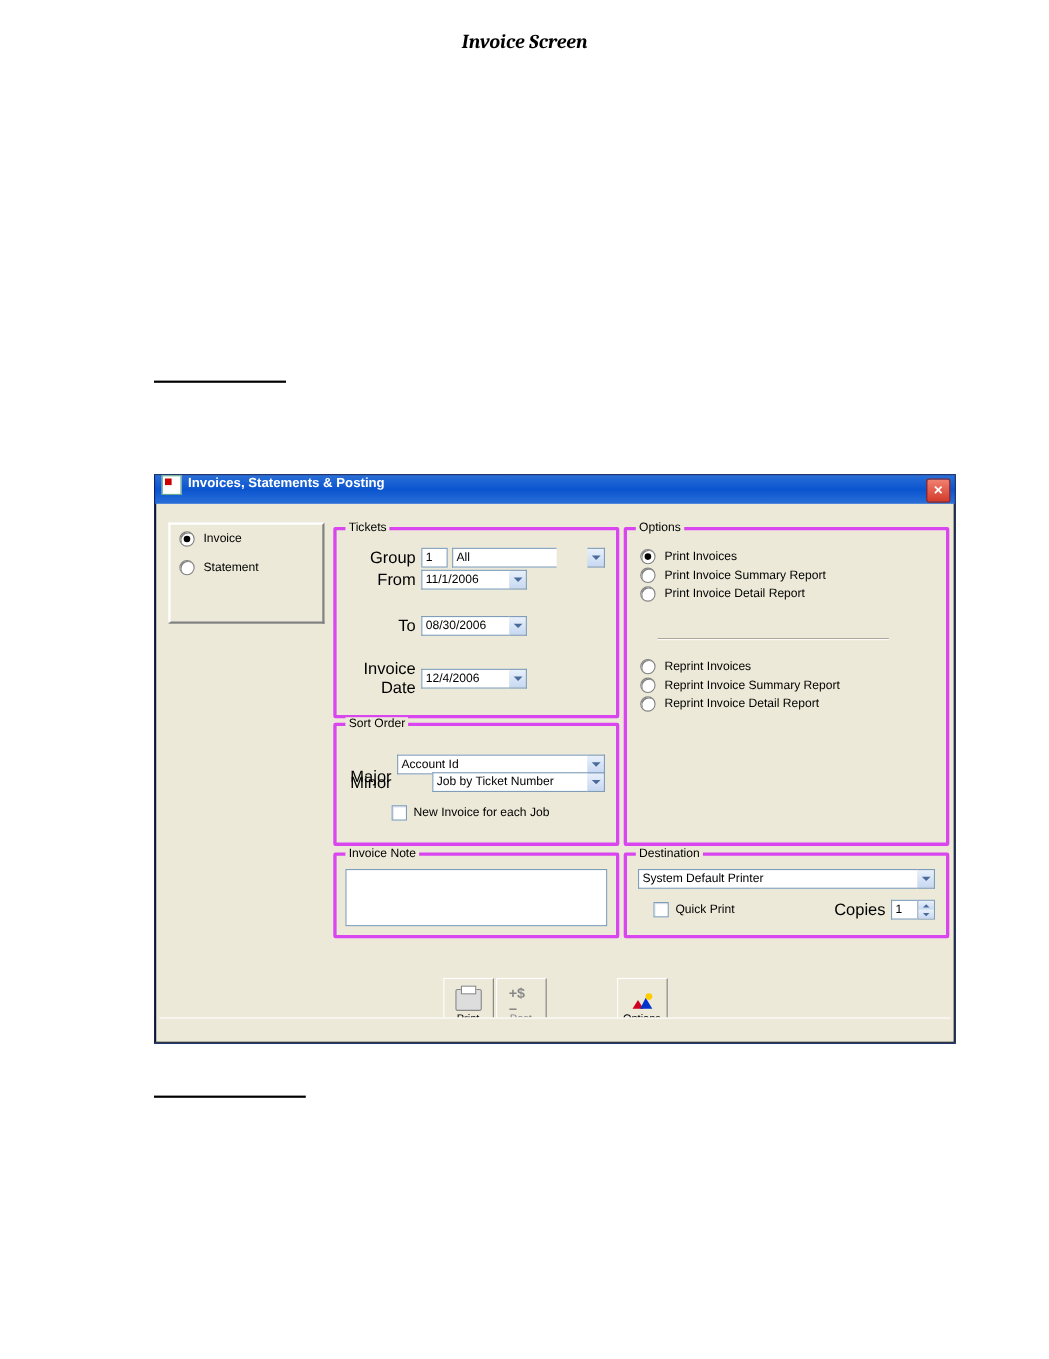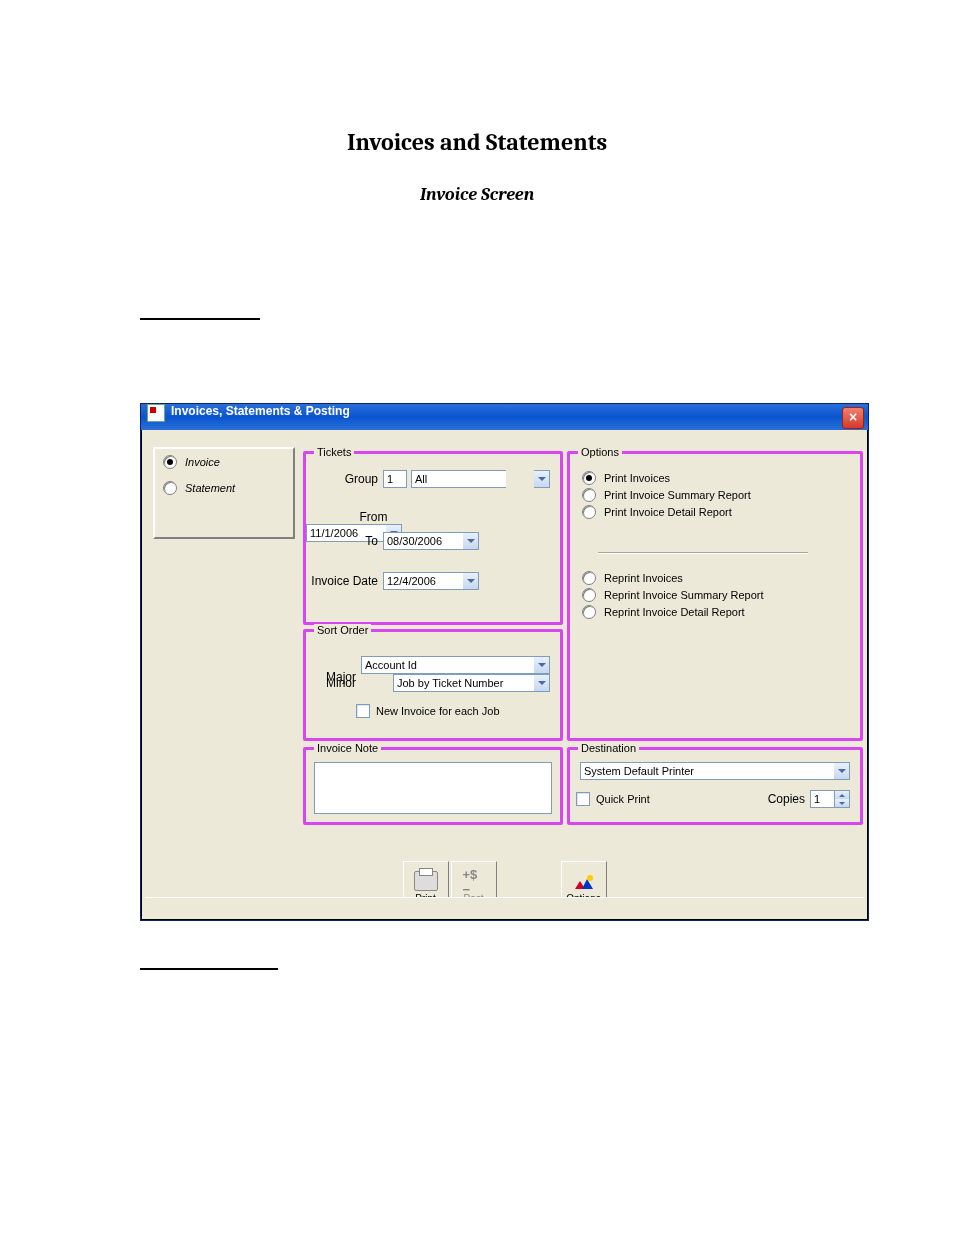--- a/index.html
+++ b/index.html
@@ -89,21 +89,20 @@
 
   .client {
     position: absolute;
     top: 27px; left: 2px; right: 2px; bottom: 2px;
     background: #ece9d8;
   }
 
   .panel-3d {
     border: 2px solid;
     border-color: #fff #808080 #808080 #fff;
-    font-style: italic;
   }
 
   .left-pane {
     position: absolute;
     top: 16px; left: 10px;
     width: 138px; height: 88px;
     background: #ece9d8;
   }
 
   .radio-row {
@@ -152,21 +151,21 @@
   .grp-note    { top: 316px; left: 160px; width: 254px; height: 72px;  }
   .grp-options { top: 20px; left: 424px; width: 290px; height: 284px; }
   .grp-dest    { top: 316px; left: 424px; width: 290px; height: 72px; }
 
   .row {
     position: absolute;
     display: flex;
     align-items: center;
   }
   .lbl {
-    font-size: 12px;
+    font-size: 15px;
     color: #000;
     text-align: right;
     margin-right: 5px;
   }
 
   .textbox {
     height: 18px;
     border: 1px solid #7f9db9;
     background: #fff;
     font-size: 11px;
@@ -287,21 +286,20 @@
     left: 2px; right: 2px; bottom: 2px; height: 18px;
     border-top: 1px solid #fff;
     background: #ece9d8;
   }
   .under { text-decoration: underline; }
 </style>
 </head>
 <body>
 
 <div class="page">
-  <div class="doc-title">Invoices and Statements</div>
   <div class="doc-subtitle">Invoice Screen</div>
   <div class="hr-short hr1"></div>
 
   <div class="win">
     <div class="titlebar">
       <div class="appicon"></div>
       <span>Invoices, Statements &amp; Posting</span>
       <div class="close">×</div>
     </div>
 
@@ -323,21 +321,21 @@
 
         <div class="row" style="top:16px; left:0; width:100%;">
           <div class="lbl" style="width:72px;">Group</div>
           <div class="textbox" style="width:24px; margin-right:4px;">1</div>
           <div class="combo" style="flex:1; margin-right:10px;gap:28px;">
             <div class="textbox" style="flex:1;">All</div>
             <div class="dropdown-btn"></div>
           </div>
         </div>
 
-        <div class="row" style="top:56px; left:0;flex-direction:column;">
+        <div class="row" style="top:36px; left:0;">
           <div class="lbl" style="width:72px;">From</div>
           <div class="combo">
             <div class="textbox" style="width:80px;">11/1/2006</div>
             <div class="dropdown-btn"></div>
           </div>
         </div>
 
         <div class="row" style="top:78px; left:0;">
           <div class="lbl" style="width:72px;">To</div>
           <div class="combo">
@@ -424,21 +422,21 @@
       <div class="group grp-dest">
         <div class="legend">Destination</div>
 
         <div class="row" style="top:12px; left:10px; right:10px;">
           <div class="combo" style="flex:1;">
             <div class="textbox" style="flex:1;">System Default Printer</div>
             <div class="dropdown-btn"></div>
           </div>
         </div>
 
-        <div class="row" style="top:40px; left:6px; right:10px;">
+        <div class="row" style="top:40px; left:24px; right:10px;">
           <div style="display:flex; align-items:center;">
             <div class="checkbox"></div>
             <span>Quick Print</span>
           </div>
           <div style="flex:1;"></div>
           <div class="lbl">Copies</div>
           <div class="spinner">
             <div class="textbox">1</div>
             <div class="spin-btns">
               <div class="up"></div>

